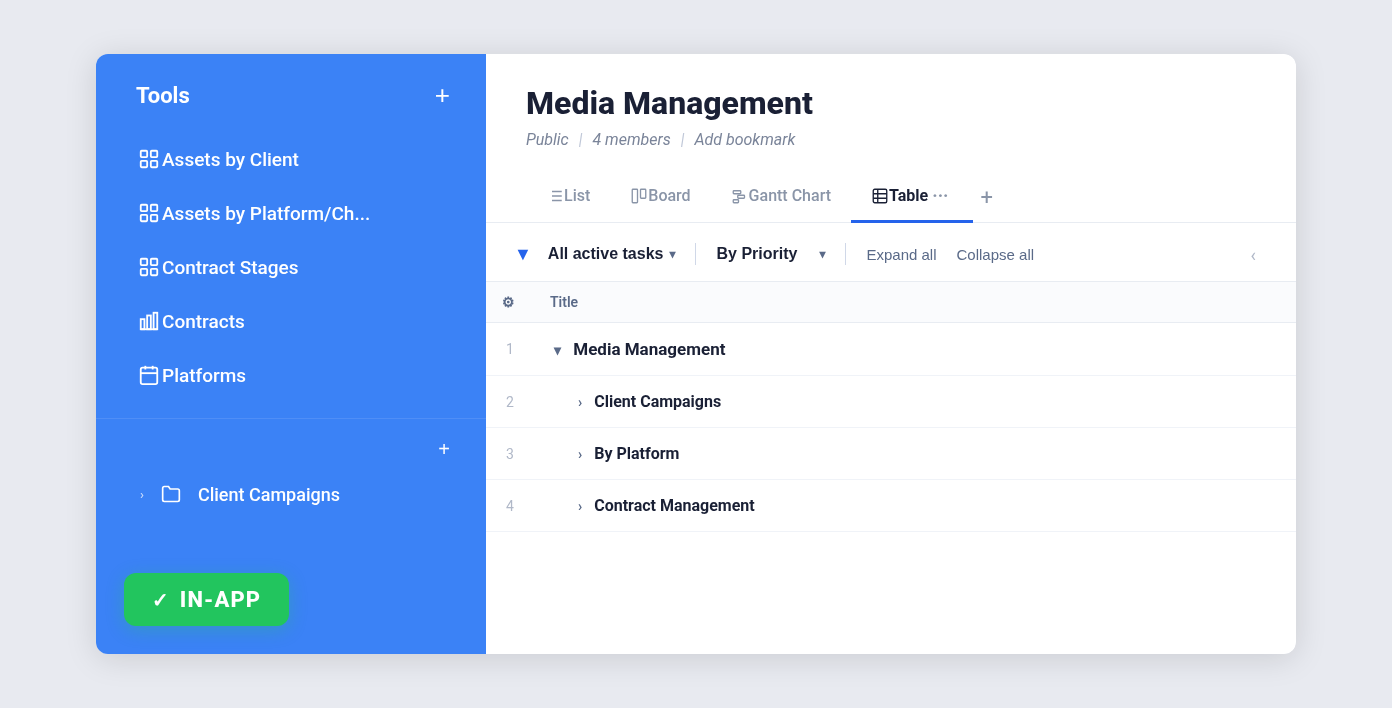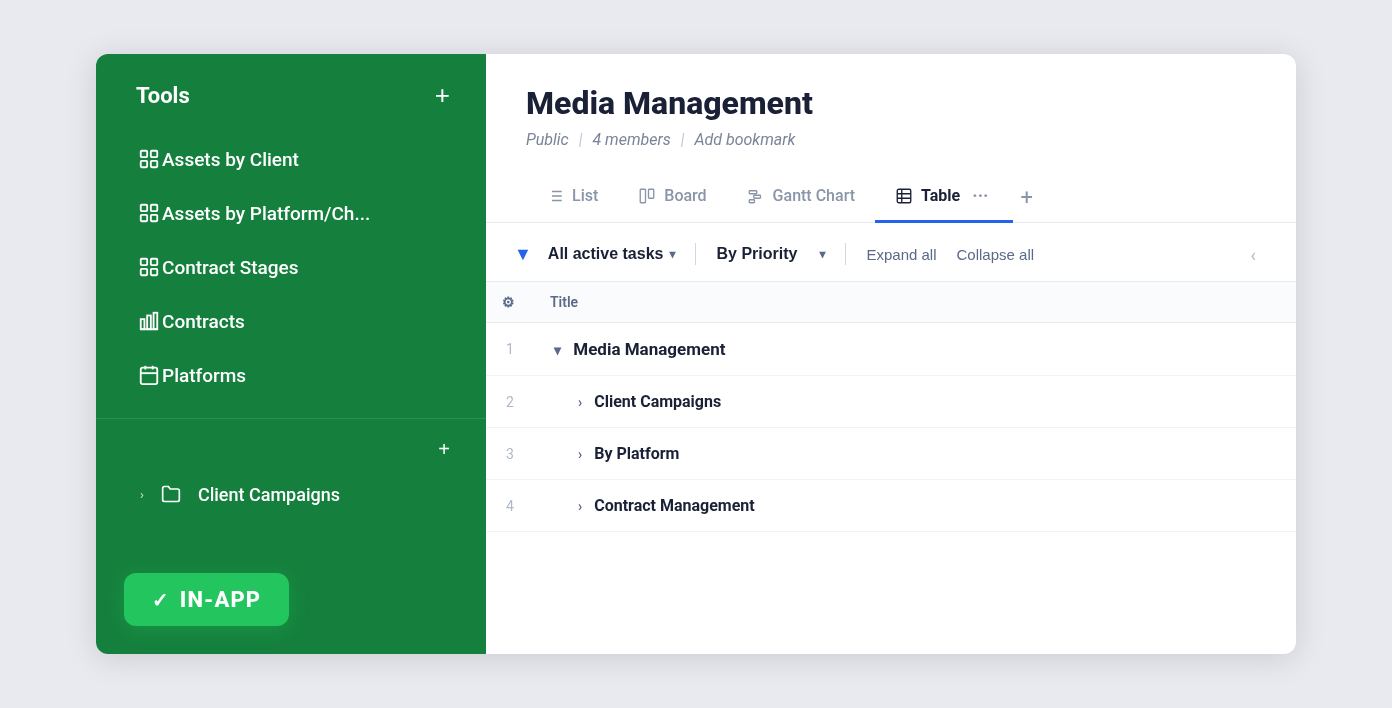--- a/index.html
+++ b/index.html
@@ -19,21 +19,21 @@
       border-radius: 12px;
       overflow: hidden;
       box-shadow: 0 4px 32px rgba(0,0,0,0.13);
       position: relative;
     }
 
     
     .sidebar {
       width: 390px;
       min-width: 390px;
-      background: #15803d;
+      background: #3b82f6;
       color: #fff;
       display: flex;
       flex-direction: column;
       padding: 28px 0 0 0;
       overflow-y: auto;
     }
     .sidebar-header {
       display: flex;
       align-items: center;
       justify-content: space-between;
@@ -176,21 +176,21 @@
       display: flex;
       align-items: center;
       gap: 0;
       padding: 0 40px;
       border-bottom: 1px solid #e8ecf2;
       margin-bottom: 0;
     }
     .tab-item {
       display: flex;
       align-items: center;
-      gap: 8px;
+      gap: 0;
       padding: 12px 20px 14px 20px;
       font-size: 16px;
       font-weight: 500;
       color: #8a95a8;
       cursor: pointer;
       border-bottom: 3px solid transparent;
       margin-bottom: -1px;
       transition: color 0.15s;
     }
     .tab-item.active {

